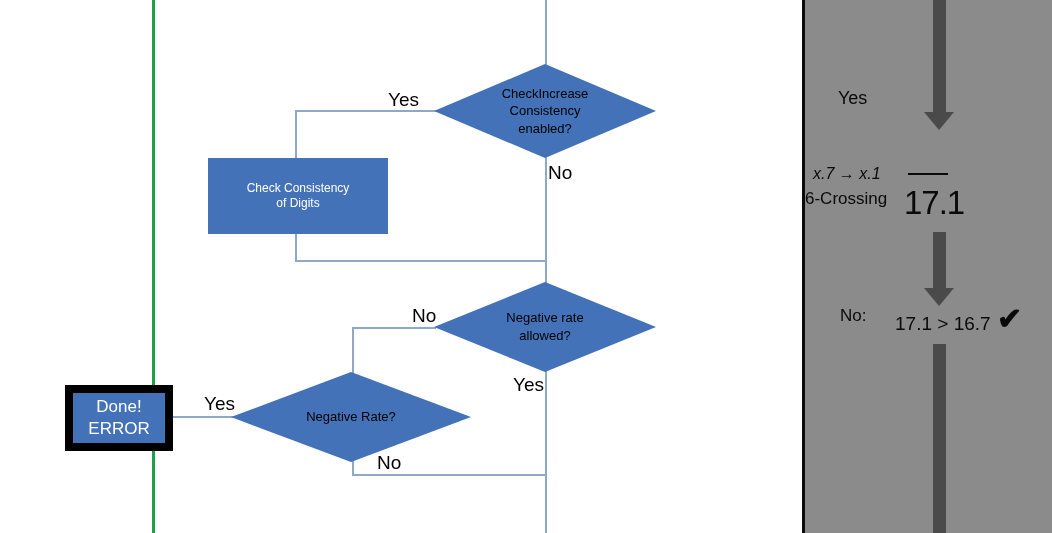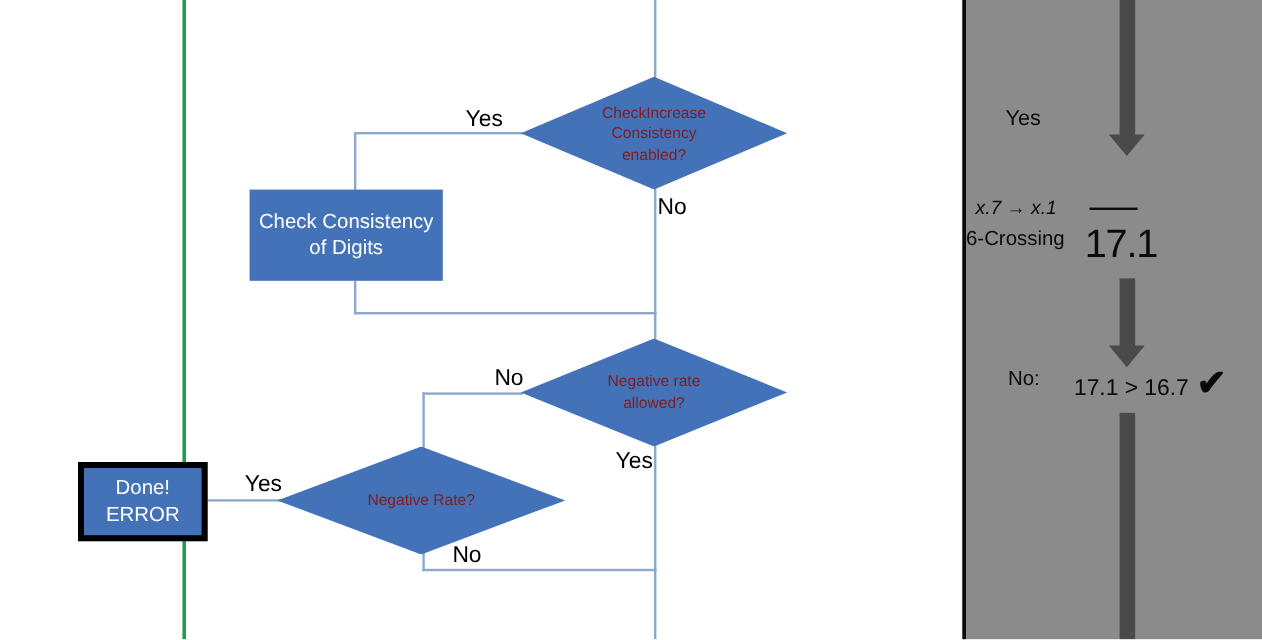--- a/index.html
+++ b/index.html
@@ -43,48 +43,48 @@
     display: flex;
     align-items: center;
     justify-content: center;
     text-align: center;
     line-height: 1.28;
     box-sizing: border-box;
   }
   .proc-box .txt { display: block; width: 100%; }
 
   .box-check {
-    left: 208px; top: 158px; width: 161px; height: 76px;
-    font-size: 17px;
+    left: 208px; top: 158px; width: 180px; height: 76px;
+    font-size: 12px;
   }
 
   .box-done {
     left: 65px; top: 385px; width: 108px; height: 66px;
     font-size: 17px;
-    border: 5px solid #000000;
+    border: 8px solid #000000;
   }
 
   
   .diamond {
     position: absolute;
   }
   .diamond .shape {
     position: absolute;
     inset: 0;
     background: #4472B8;
     clip-path: polygon(50% 0%, 100% 50%, 50% 100%, 0% 50%);
   }
   .diamond .dlabel {
     position: absolute;
     inset: 0;
     display: flex;
     align-items: center;
     justify-content: center;
     text-align: center;
-    color: #7f1d1d;
+    color: #000000;
     font-size: 13px;
     line-height: 1.35;
     pointer-events: none;
   }
 
   .dia-checkincrease { left: 434px; top: 64px;  width: 222px; height: 94px; }
   .dia-negallowed    { left: 434px; top: 282px; width: 222px; height: 90px; }
   .dia-negrate       { left: 231px; top: 372px; width: 240px; height: 90px; }
 
   

